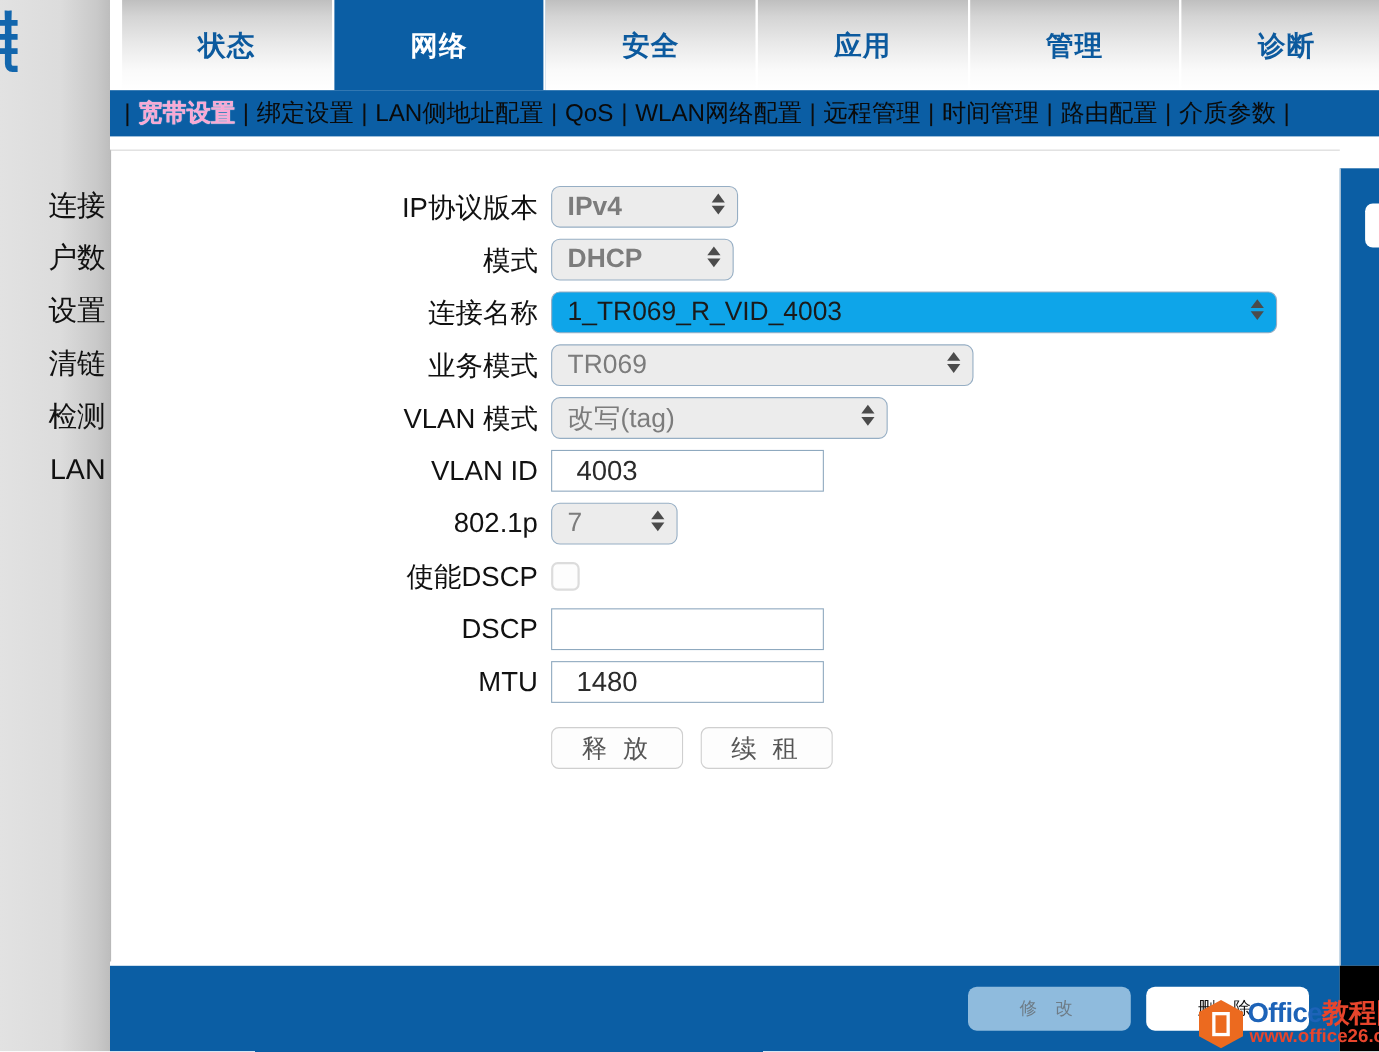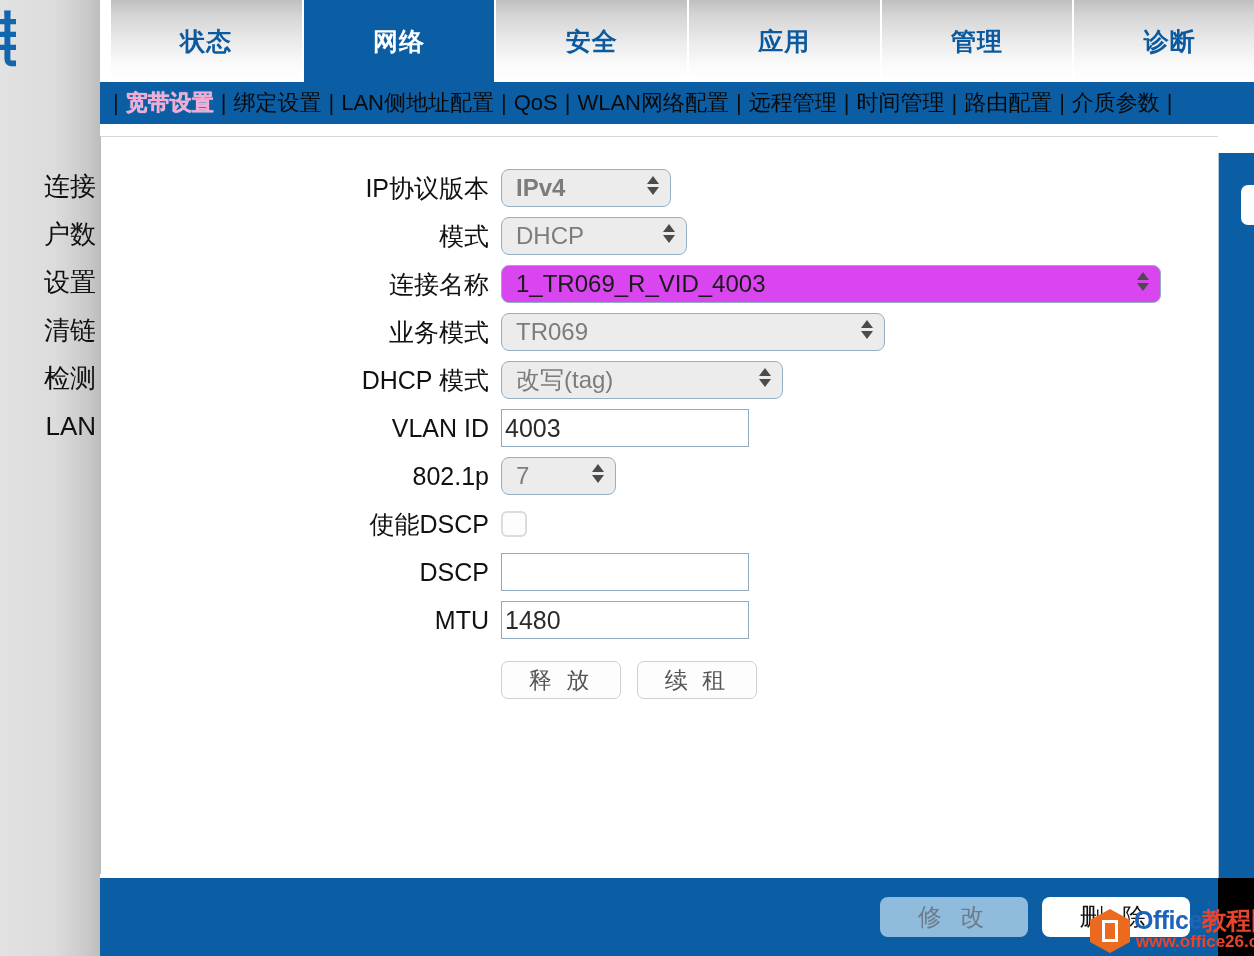--- a/index.html
+++ b/index.html
@@ -164,21 +164,21 @@
     border: 1px solid #96aec4;
     border-radius: 8px;
     background: #ececec;
     color: #7c7c7c;
     font-size: 24px;
     padding: 0 36px 0 14px;
     white-space: nowrap;
     cursor: default;
   }
   .sel.enabled {
-    background: #d946ef;
+    background: #0ea5e9;
     color: #1a1a1a;
     cursor: pointer;
   }
   .sel .spin {
     position: absolute;
     right: 11px;
     top: 50%;
     transform: translateY(-50%);
     width: 13px;
     height: 24px;
@@ -187,35 +187,35 @@
     display: block;
     width: 0; height: 0;
     border-left: 6.5px solid transparent;
     border-right: 6.5px solid transparent;
     margin: 0 auto;
   }
   .sel .spin i.up { border-bottom: 8px solid #4b4b4b; margin-bottom: 3px; }
   .sel .spin i.down { border-top: 8px solid #4b4b4b; }
 
   .sel.w-ip   { width: 170px; font-weight: bold; }
-  .sel.w-mode { width: 186px; }
+  .sel.w-mode { width: 166px; font-weight: bold; }
   .sel.w-conn { width: 660px; }
   .sel.w-svc  { width: 384px; }
-  .sel.w-vlan { width: 282px; text-align: center; }
+  .sel.w-vlan { width: 306px; text-align: center; }
   .sel.w-8021p{ width: 115px; }
 
   
   .txt {
     height: 38px;
     border: 1px solid #8fa9bf;
     border-radius: 0;
     background: #ffffff;
     font-size: 25px;
     color: #2b2b2b;
-    padding: 0 3px;
+    padding: 0 22px;
     font-family: "Liberation Sans", "DejaVu Sans", sans-serif;
     outline: none;
   }
   .txt.w-vid { width: 248px; }
   .txt.w-dscp { width: 248px; }
   .txt.w-mtu { width: 248px; }
 
   
   .chk {
     width: 26px; height: 26px;
@@ -280,21 +280,21 @@
   .footer-right-fill {
     position: absolute;
     left: 1218px; top: 878px;
     width: 36px; height: 78px;
     background: #000000;
   }
   .btn-footer {
     width: 148px;
     height: 40px;
     border-radius: 8px;
-    font-size: 24px;
+    font-size: 16px;
     letter-spacing: 6px;
     display: inline-flex;
     align-items: center;
     justify-content: center;
     border: none;
     cursor: pointer;
     font-family: "Liberation Sans", "DejaVu Sans", sans-serif;
   }
   .btn-footer.disabled {
     background: #8fbbdd;
@@ -471,21 +471,21 @@
             <span>TR069</span>
             <span class="spin">
                 <i class="up"></i>
                 <i class="down"></i>
               </span>
           </div>
         </div>
       </div>
 
       <div class="row">
-        <div class="lbl">DHCP 模式</div>
+        <div class="lbl">VLAN 模式</div>
         <div class="field">
           <div class="sel w-vlan">
             <span>改写(tag)</span>
             <span class="spin">
                 <i class="up"></i>
                 <i class="down"></i>
               </span>
           </div>
         </div>
       </div>

